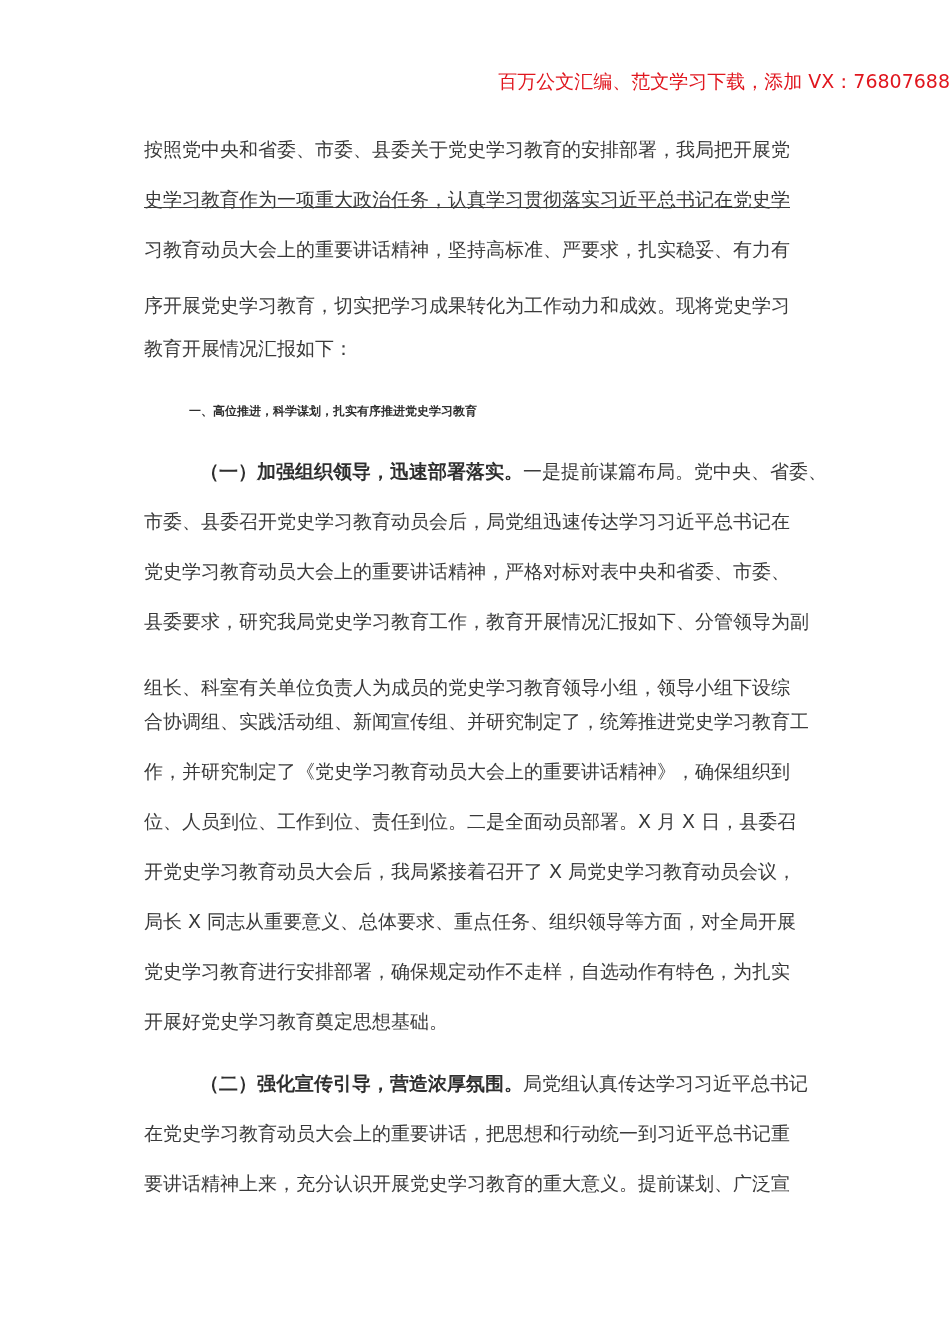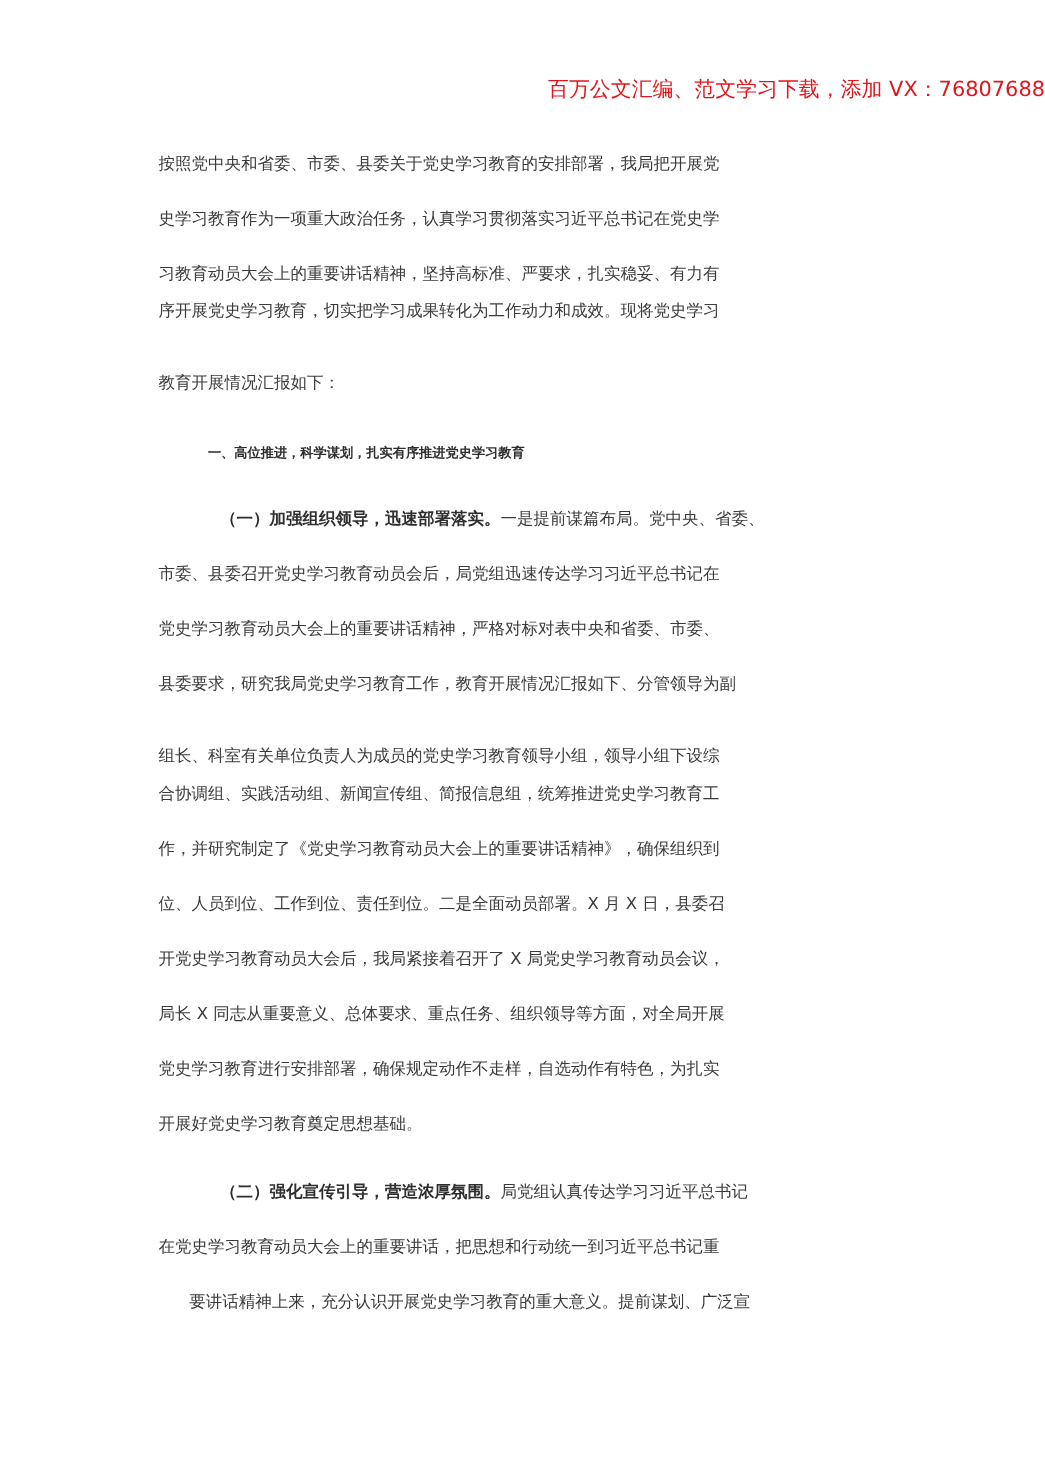--- a/index.html
+++ b/index.html
@@ -29,60 +29,60 @@
     .page {
       position: absolute;
       left: 144px;
       top: 134px;
       width: 668px;
     }
     .line {
       position: absolute;
       left: 0;
       white-space: nowrap;
-      font-size: 15px;
+      font-size: 19px;
       line-height: 30px;
       height: 30px;
       color: #3a3a3a;
     }
     .bold {
       font-weight: bold;
       color: #2e2e2e;
     }
     .indent-h1 { left: 45px; }
     .indent-p { left: 56px; }
   </style>
 </head>
 <body>
 
 <div class="header">百万公文汇编、范文学习下载，添加 VX：76807688</div>
 
 <div class="page">
 
   <div class="line" style="top:0px;">按照党中央和省委、市委、县委关于党史学习教育的安排部署，我局把开展党</div>
-  <div class="line" style="top:50px;">史学习教育作为一项重大政治任务，认真学习贯彻落实习近平总书记在党史学</div>
+  <div class="line" style="top:50px;text-decoration:underline;">史学习教育作为一项重大政治任务，认真学习贯彻落实习近平总书记在党史学</div>
   <div class="line" style="top:100px;">习教育动员大会上的重要讲话精神，坚持高标准、严要求，扎实稳妥、有力有</div>
-  <div class="line" style="top:133px;">序开展党史学习教育，切实把学习成果转化为工作动力和成效。现将党史学习</div>
+  <div class="line" style="top:156px;">序开展党史学习教育，切实把学习成果转化为工作动力和成效。现将党史学习</div>
   <div class="line" style="top:200px;font-family:Liberation Serif, serif;">教育开展情况汇报如下：</div>
 
   <div class="line bold indent-h1" style="top:262px; font-size:12px;">一、高位推进，科学谋划，扎实有序推进党史学习教育</div>
 
   <div class="line indent-p" style="top:322px;">
     <span class="bold">（一）加强组织领导，迅速部署落实。</span><span>一是提前谋篇布局。党中央、省委、</span>
   </div>
   <div class="line" style="top:372px;">市委、县委召开党史学习教育动员会后，局党组迅速传达学习习近平总书记在</div>
   <div class="line" style="top:422px;text-align:center;">党史学习教育动员大会上的重要讲话精神，严格对标对表中央和省委、市委、</div>
   <div class="line" style="top:472px;">县委要求，研究我局党史学习教育工作，教育开展情况汇报如下、分管领导为副</div>
   <div class="line" style="top:522px;margin-top:16px;">组长、科室有关单位负责人为成员的党史学习教育领导小组，领导小组下设综</div>
-  <div class="line" style="top:572px;">合协调组、实践活动组、新闻宣传组、简报信息组，统筹推进党史学习教育工</div>
+  <div class="line" style="top:572px;">合协调组、实践活动组、新闻宣传组、并研究制定了，统筹推进党史学习教育工</div>
   <div class="line" style="top:622px;">作，并研究制定了《党史学习教育动员大会上的重要讲话精神》，确保组织到</div>
   <div class="line" style="top:672px;">位、人员到位、工作到位、责任到位。二是全面动员部署。X 月 X 日，县委召</div>
   <div class="line" style="top:722px;">开党史学习教育动员大会后，我局紧接着召开了 X 局党史学习教育动员会议，</div>
   <div class="line" style="top:772px;">局长 X 同志从重要意义、总体要求、重点任务、组织领导等方面，对全局开展</div>
   <div class="line" style="top:822px;">党史学习教育进行安排部署，确保规定动作不走样，自选动作有特色，为扎实</div>
   <div class="line" style="top:872px;">开展好党史学习教育奠定思想基础。</div>
 
   <div class="line indent-p" style="top:934px;">
     <span class="bold">（二）强化宣传引导，营造浓厚氛围。</span><span>局党组认真传达学习习近平总书记</span>
   </div>
   <div class="line" style="top:984px;">在党史学习教育动员大会上的重要讲话，把思想和行动统一到习近平总书记重</div>
-  <div class="line" style="top:1034px;margin-left:28px;">要讲话精神上来，充分认识开展党史学习教育的重大意义。提前谋划、广泛宣</div>
+  <div class="line" style="top:1034px;">要讲话精神上来，充分认识开展党史学习教育的重大意义。提前谋划、广泛宣</div>
 </div>
 
 </body></html>

